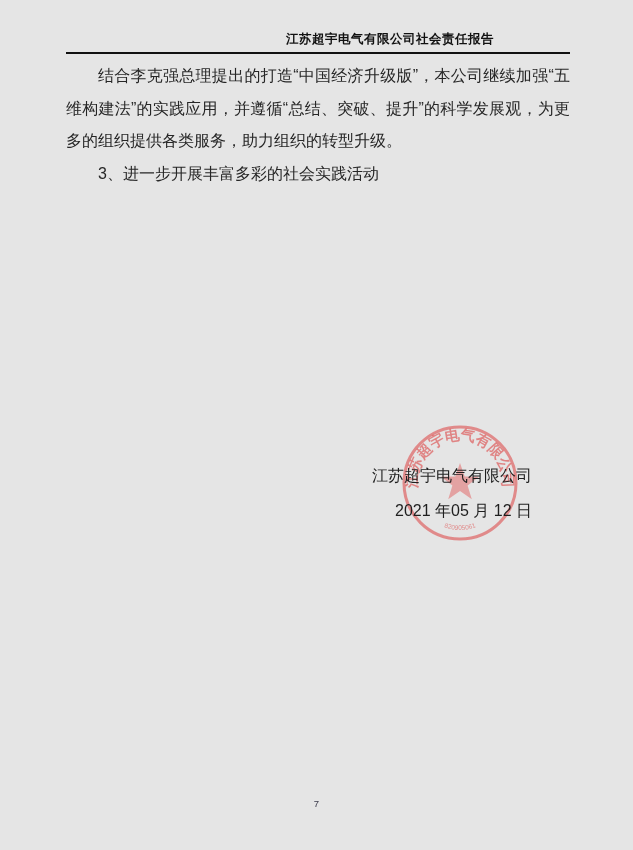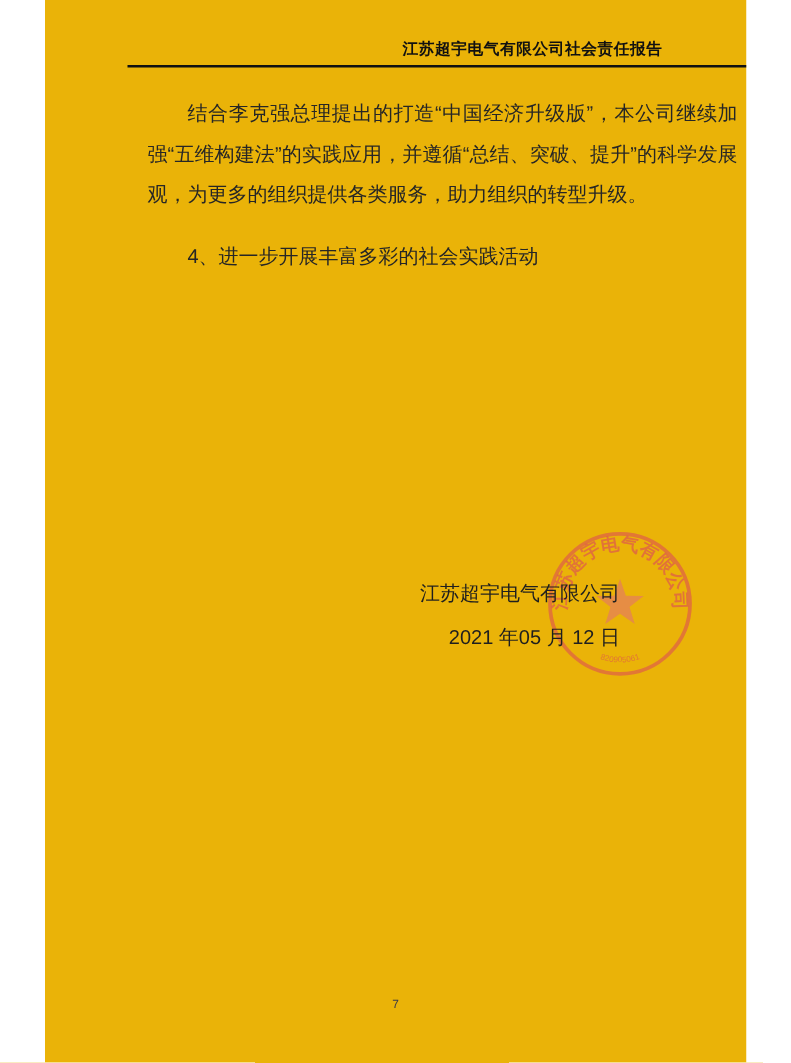--- a/index.html
+++ b/index.html
@@ -2,23 +2,23 @@
 <html><head>
 <meta charset="utf-8">
 <style>
   html, body {
     margin: 0;
     padding: 0;
     background: #ffffff;
   }
   .page {
     position: relative;
-    width: 561px;
+    width: 633px;
     height: 850px;
-    background: #eab308;
+    background: #e5e5e5;
     font-family: "Liberation Sans", "DejaVu Sans", sans-serif;
     overflow: hidden;
     margin: 0 auto;
   }
   
   .header {
     position: absolute;
     left: 66px;
     top: 32px;
     width: 504px;
@@ -39,21 +39,21 @@
     position: absolute;
     left: 66px;
     top: 60px;
     width: 504px;
     font-size: 16px;
     line-height: 32.7px;
     color: #262626;
     text-align: justify;
   }
   .doc-body p {
-    margin: 16px;
+    margin: 0;
     text-indent: 2em;
   }
   
   .seal {
     position: absolute;
     left: 400px;
     top: 423px;
     width: 120px;
     height: 120px;
     opacity: 0.82;
@@ -85,21 +85,21 @@
 <body>
 
 <div class="page">
 
   <div class="header">
     <div class="header-title">江苏超宇电气有限公司社会责任报告</div>
   </div>
 
   <div class="doc-body">
     <p>结合李克强总理提出的打造“中国经济升级版”，本公司继续加强“五维构建法”的实践应用，并遵循“总结、突破、提升”的科学发展观，为更多的组织提供各类服务，助力组织的转型升级。</p>
-    <p>4、进一步开展丰富多彩的社会实践活动</p>
+    <p>3、进一步开展丰富多彩的社会实践活动</p>
   </div>
 
   <svg class="seal" viewBox="0 0 120 120" xmlns="http://www.w3.org/2000/svg" aria-hidden="true">
     <defs>
       <path id="sealArcTop" d="M 19.6 74.7 A 43 43 0 1 1 100.4 74.7" fill="none"></path>
       <path id="sealArcBottom" d="M 28 94.4 A 47 47 0 0 0 92 94.4" fill="none"></path>
     </defs>
     <circle cx="60" cy="60" r="56" fill="none" stroke-width="3" stroke-opacity="0.75" stroke="#dd5252"></circle>
     <polygon points="60,40 64.7,53.5 79,53.8 67.6,62.5 71.8,76.2 60,68 48.2,76.2 52.4,62.5 41,53.8 55.3,53.5" fill-opacity="0.7" fill="#e37070"></polygon>
     <text font-size="14.5" font-weight="600" fill-opacity="0.8" fill="#dd5252">

